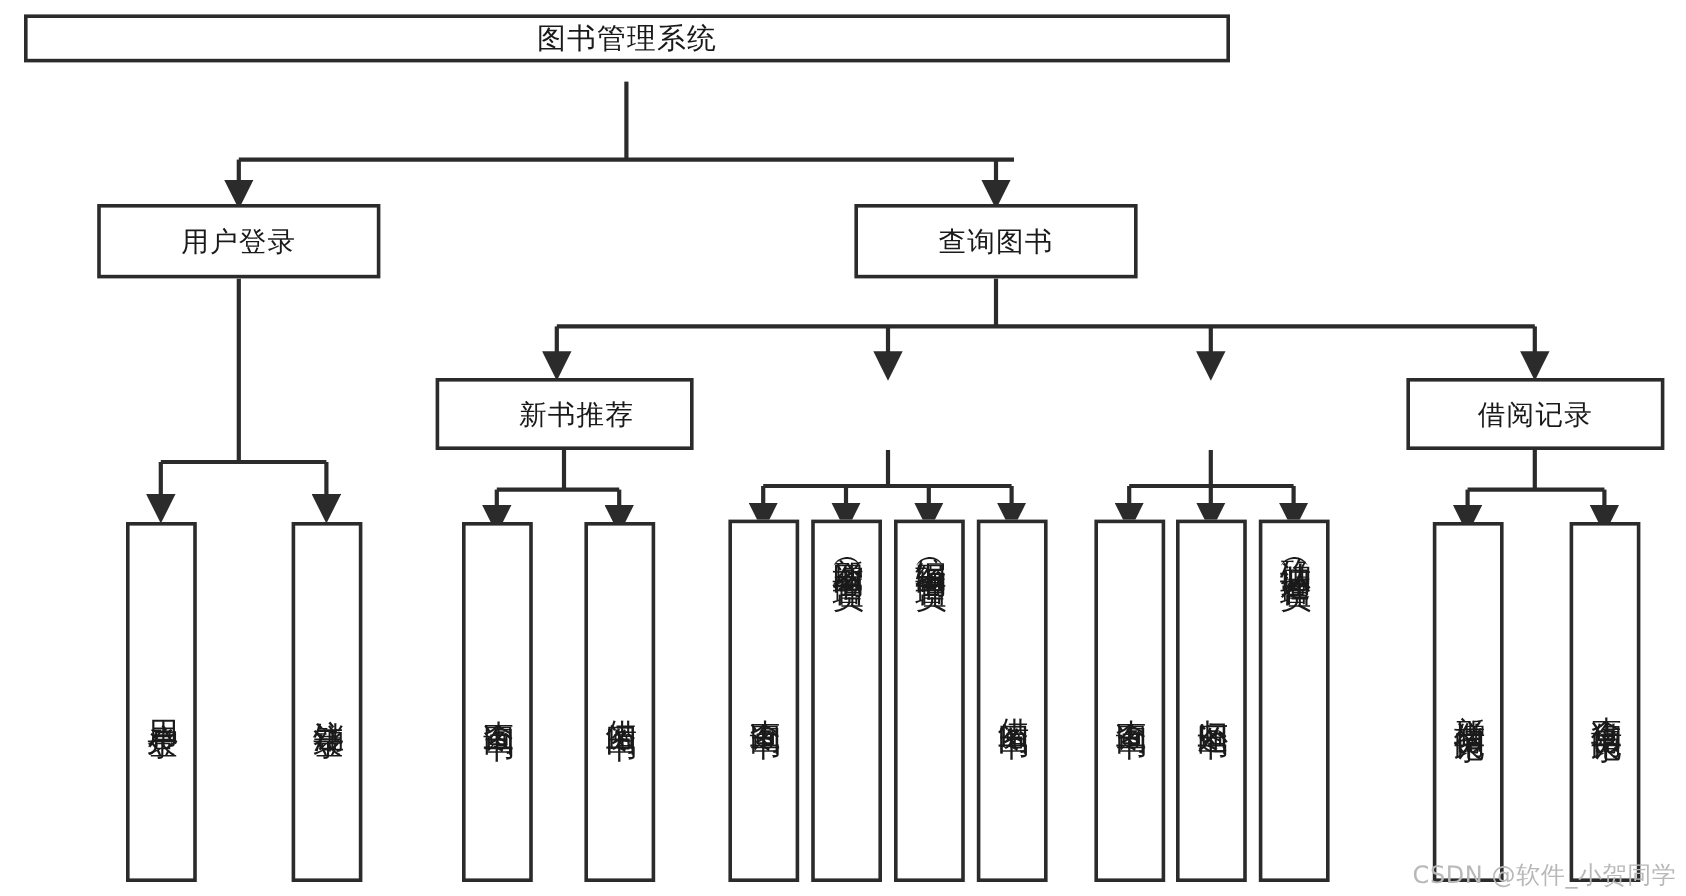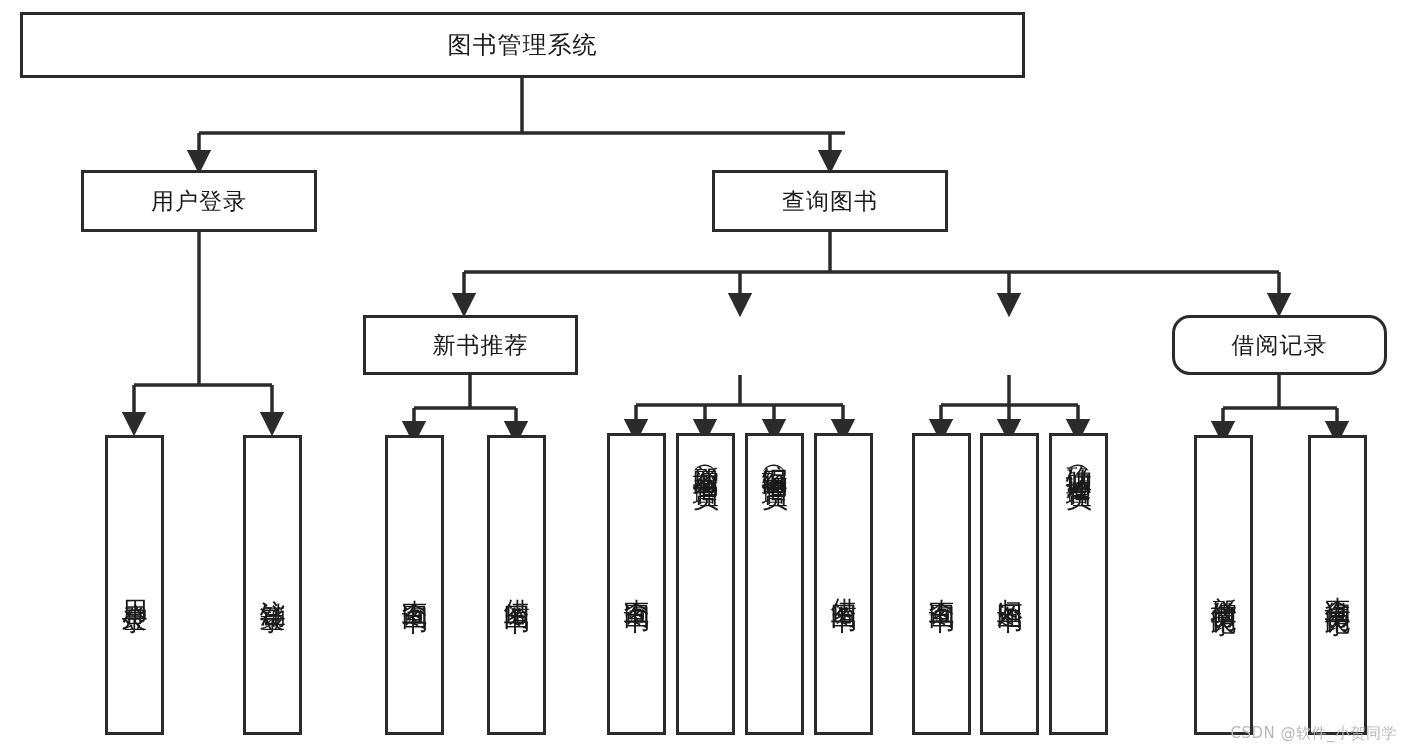--- a/index.html
+++ b/index.html
@@ -56,21 +56,21 @@
     white-space: nowrap;
   }
   .node.v.centered {
     align-items: center;
     padding-top: 0;
   }
   .watermark {
     position: absolute;
     right: 8px;
     bottom: 4px;
-    font-size: 15px;
+    font-size: 20px;
     color: #b8b8b8;
     letter-spacing: 0.5px;
     white-space: nowrap;
   }
 </style>
 </head>
 <body>
 
 <div id="diagram-root">
 
@@ -120,35 +120,35 @@
       <path d="M 1009 405 L 1009 431" marker-end="url(#arrow)"></path>
       <path d="M 1078 405 L 1078 431" marker-end="url(#arrow)"></path>
 
       <path d="M 1279 375 L 1279 408"></path>
       <path d="M 1223 408 L 1337 408"></path>
       <path d="M 1223 408 L 1223 433" marker-end="url(#arrow)"></path>
       <path d="M 1337 408 L 1337 433" marker-end="url(#arrow)"></path>
     </g>
   </svg>
 
-  <div class="node h root" style="left:20px; top:12px; width:1005px; height:66px;">
+  <div class="node h root" style="left:20px; top:12px; width:1005px; height:40px;">
     <span>图书管理系统</span>
   </div>
 
   <div class="node h" style="left:81px; top:170px; width:236px; height:62px;">
     <span>用户登录</span>
   </div>
   <div class="node h" style="left:712px; top:170px; width:236px; height:62px;">
     <span>查询图书</span>
   </div>
 
   <div class="node h" style="left:363px; top:315px; width:215px; height:60px;padding-left:20px;">
     <span>新书推荐</span>
   </div>
-  <div class="node h" style="left:1172px; top:315px; width:215px; height:60px;border-radius:18px;">
+  <div class="node h" style="left:1172px; top:315px; width:215px; height:60px;">
     <span>借阅记录</span>
   </div>
 
   <div class="node v centered" style="left:105px; top:435px; width:59px; height:300px;">
     <span class="vlabel">用户登录</span>
   </div>
   <div class="node v centered" style="left:243px; top:435px; width:59px; height:300px;">
     <span class="vlabel">注销登录</span>
   </div>
 

